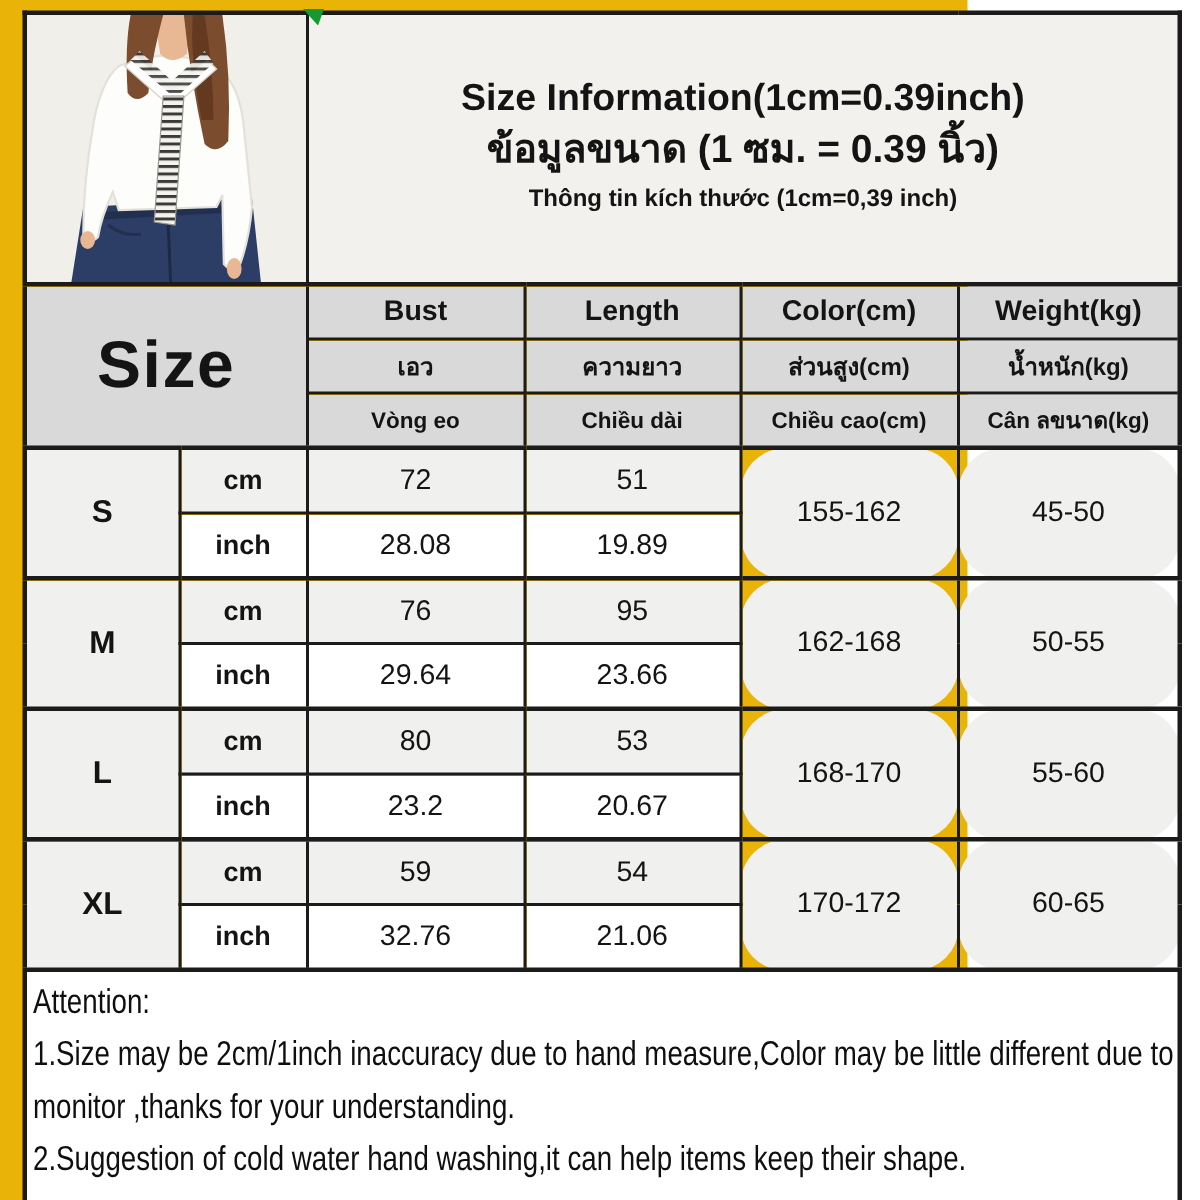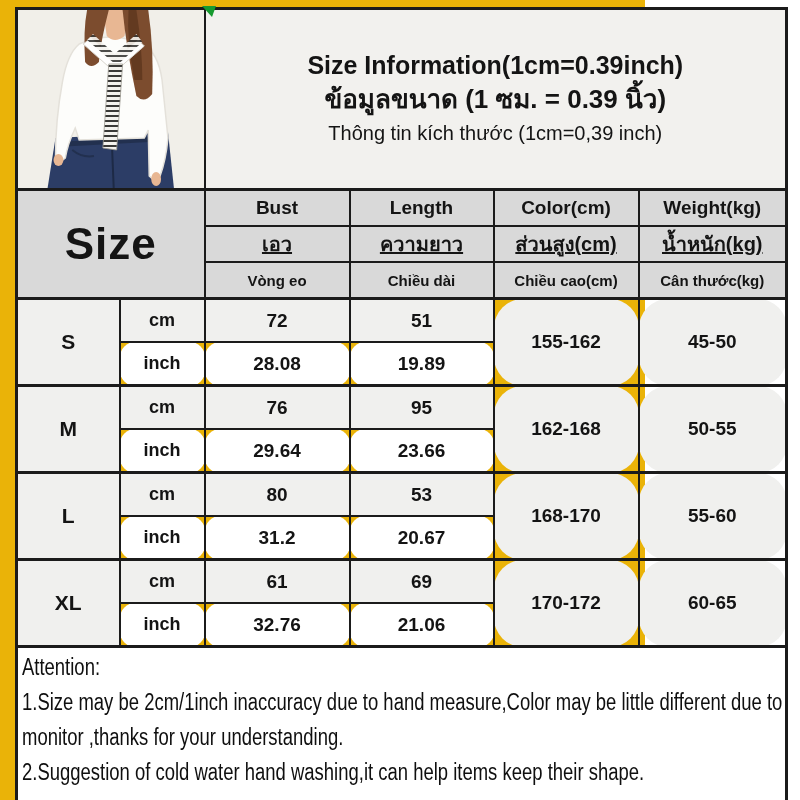--- a/index.html
+++ b/index.html
@@ -18,35 +18,35 @@
   }
   td { border:2px solid #1b1b1b; text-align:center; vertical-align:middle; overflow:hidden; padding:0; }
   tr.group-start td { border-top-width:3px; }
 
   
   .photo-cell { height:178px; background:#f1efe9; padding:0; }
   .photo-cell svg { display:block; width:100%; height:178px; }
   .title-cell { background:#f2f1ee; }
   .title-en { font-size:25px; font-weight:bold; line-height:34px; }
   .title-th { font-size:26px; font-weight:bold; line-height:34px; }
-  .title-vi { font-size:20px; font-weight:normal; line-height:34px; }
+  .title-vi { font-size:16px; font-weight:bold; line-height:34px; }
 
   
   .hdr { background:#d9d9d9; font-weight:bold; height:34px; }
   .hdr-en { font-size:19px; }
-  .hdr-th { font-size:20px;text-decoration:underline; }
+  .hdr-th { font-size:16px; }
   .hdr-vi { font-size:15px; }
   .size-corner { background:#d9d9d9; font-size:44px; font-weight:bold; letter-spacing:1px; }
 
   
   .size-letter { background:#d9d9d9; font-size:21px; font-weight:bold; }
   .unit { font-weight:bold; font-size:18px; height:41px; }
-  .val { font-size:19px; font-weight:bold; }
+  .val { font-size:19px; font-weight:normal; }
   .row-cm td { background:#f0f0ee; }
-  .row-inch td { background:#ffffff;border-radius:15px; }
+  .row-inch td { background:#ffffff; }
   td.span2 { background:#f0f0ee;border-radius:29px; }
 
   
   .attention-cell { background:#ffffff; text-align:left; vertical-align:top; height:168px; padding:2px 0 0 4px; }
   .attention-inner {
     width:950px; transform:scaleX(0.803); transform-origin:0 0;
     font-size:23px; line-height:35px; font-weight:normal; color:#0f0f0f;
   }
   .attention-inner p { margin:0; }
 
@@ -118,21 +118,21 @@
     <tr>
       <td class="hdr hdr-th">เอว</td>
       <td class="hdr hdr-th">ความยาว</td>
       <td class="hdr hdr-th">ส่วนสูง(cm)</td>
       <td class="hdr hdr-th">น้ำหนัก(kg)</td>
     </tr>
     <tr>
       <td class="hdr hdr-vi">Vòng eo</td>
       <td class="hdr hdr-vi">Chiều dài</td>
       <td class="hdr hdr-vi">Chiều cao(cm)</td>
-      <td class="hdr hdr-vi">Cân thước(kg)</td>
+      <td class="hdr hdr-vi">Cân ลขนาด(kg)</td>
     </tr>
 
     <tr class="group-start row-cm">
       <td class="size-letter" rowspan="2">S</td>
       <td class="unit">cm</td>
       <td class="val">72</td>
       <td class="val">51</td>
       <td class="val span2" rowspan="2">155-162</td>
       <td class="val span2" rowspan="2">45-50</td>
     </tr>
@@ -159,29 +159,29 @@
     <tr class="group-start row-cm">
       <td class="size-letter" rowspan="2">L</td>
       <td class="unit">cm</td>
       <td class="val">80</td>
       <td class="val">53</td>
       <td class="val span2" rowspan="2">168-170</td>
       <td class="val span2" rowspan="2">55-60</td>
     </tr>
     <tr class="row-inch">
       <td class="unit">inch</td>
-      <td class="val">31.2</td>
+      <td class="val">23.2</td>
       <td class="val">20.67</td>
     </tr>
 
     <tr class="group-start row-cm">
       <td class="size-letter" rowspan="2">XL</td>
       <td class="unit">cm</td>
-      <td class="val">61</td>
-      <td class="val">69</td>
+      <td class="val">59</td>
+      <td class="val">54</td>
       <td class="val span2" rowspan="2">170-172</td>
       <td class="val span2" rowspan="2">60-65</td>
     </tr>
     <tr class="row-inch">
       <td class="unit">inch</td>
       <td class="val">32.76</td>
       <td class="val">21.06</td>
     </tr>
 
     <tr class="group-start">

